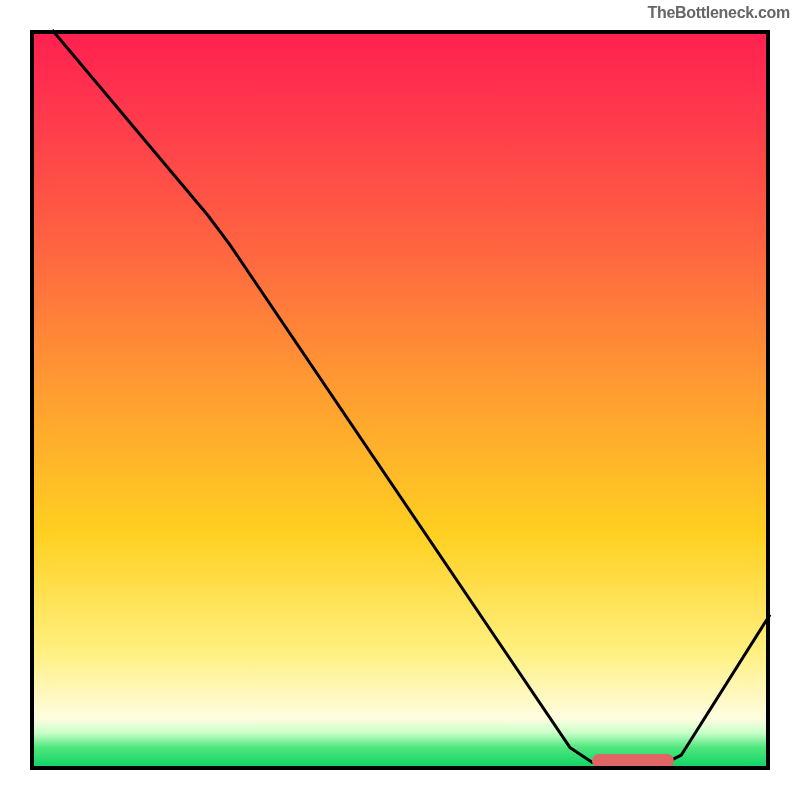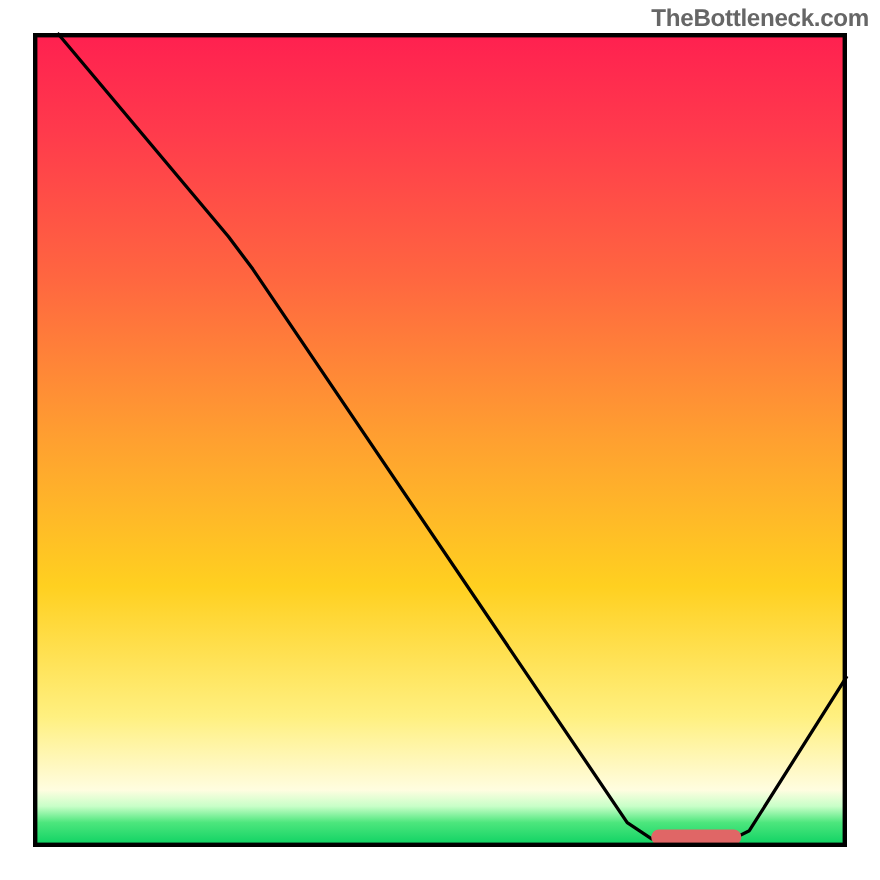--- a/index.html
+++ b/index.html
@@ -14,21 +14,21 @@
   }
   .container {
     position: relative;
     width: 800px;
     height: 800px;
   }
   .attribution {
     position: absolute;
     top: 4px;
     right: 10px;
-    font-size: 22px;
+    font-size: 16px;
     font-weight: 600;
     color: #666666;
     letter-spacing: -0.3px;
     z-index: 10;
   }
   .chart-frame {
     position: absolute;
     left: 30px;
     top: 30px;
     width: 740px;

